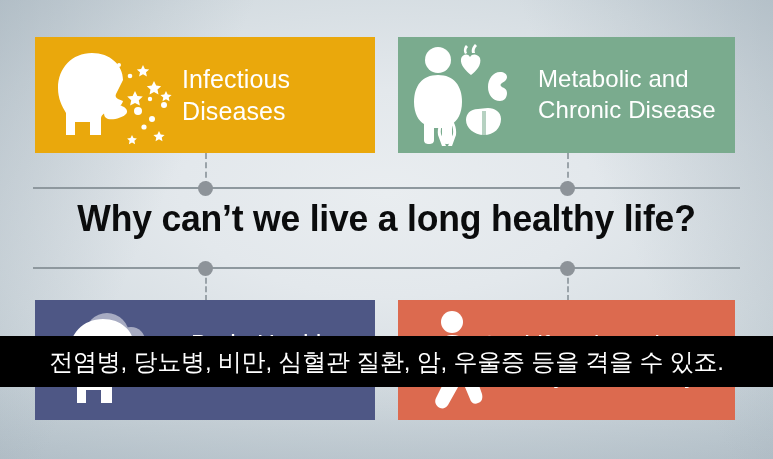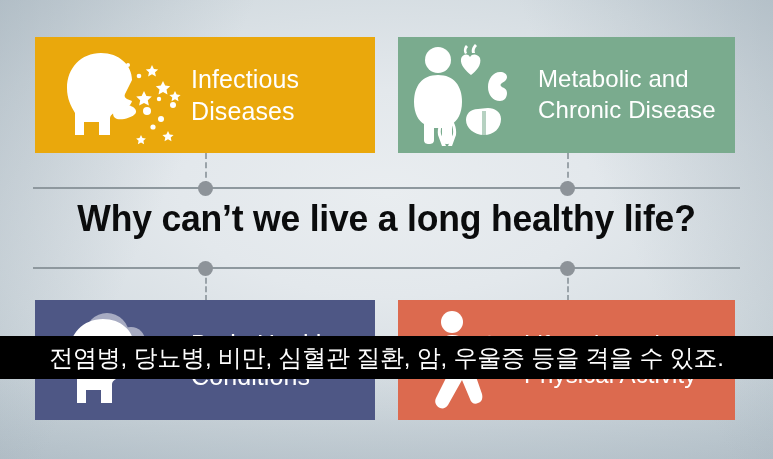--- a/index.html
+++ b/index.html
@@ -59,21 +59,21 @@
     line-height: 1.28;
     font-weight: 400;
     letter-spacing: 0.1px;
     white-space: pre-line;
   }
 
   #card-infectious {
     left: 35px;  top: 37px;
     width: 340px; height: 116px;
     background: #eaa80c;
-    padding-left: 14px;
+    padding-left: 5px;
   }
   #card-infectious .card-icon { width: 140px; }
   #card-infectious .card-label { margin-left: 2px; }
 
   #card-metabolic {
     left: 398px; top: 37px;
     width: 337px; height: 116px;
     background: #7aab8e;
     padding-left: 8px;
   }
@@ -146,21 +146,21 @@
     transform: scaleX(0.96);
     transform-origin: 50% 50%;
   }
 
   
   #subtitle-bar {
     position: absolute;
     left: 0;
     top: 336px;
     width: 773px;
-    height: 43px;
+    height: 51px;
     background: #000000;
     display: flex;
     align-items: center;
     justify-content: center;
     overflow: hidden;
   }
   #subtitle-text {
     color: #ffffff;
     font-size: 24px;
     line-height: 1;

